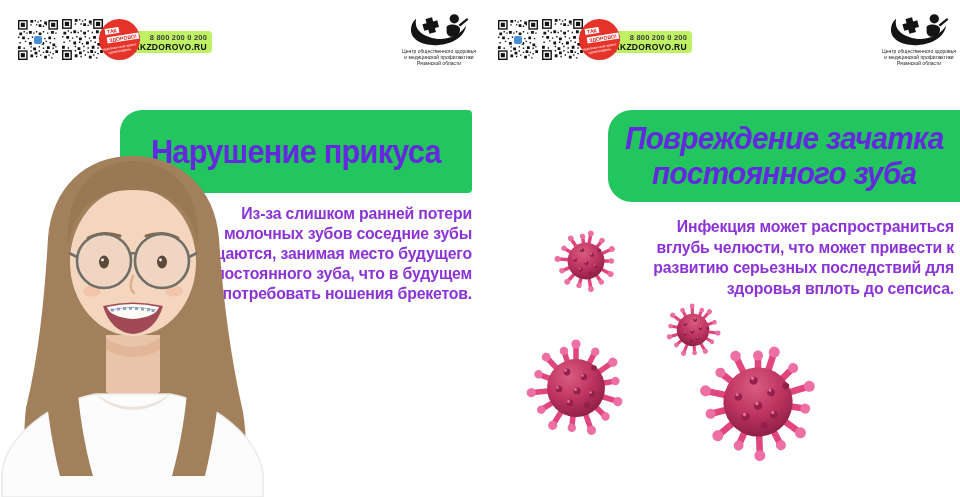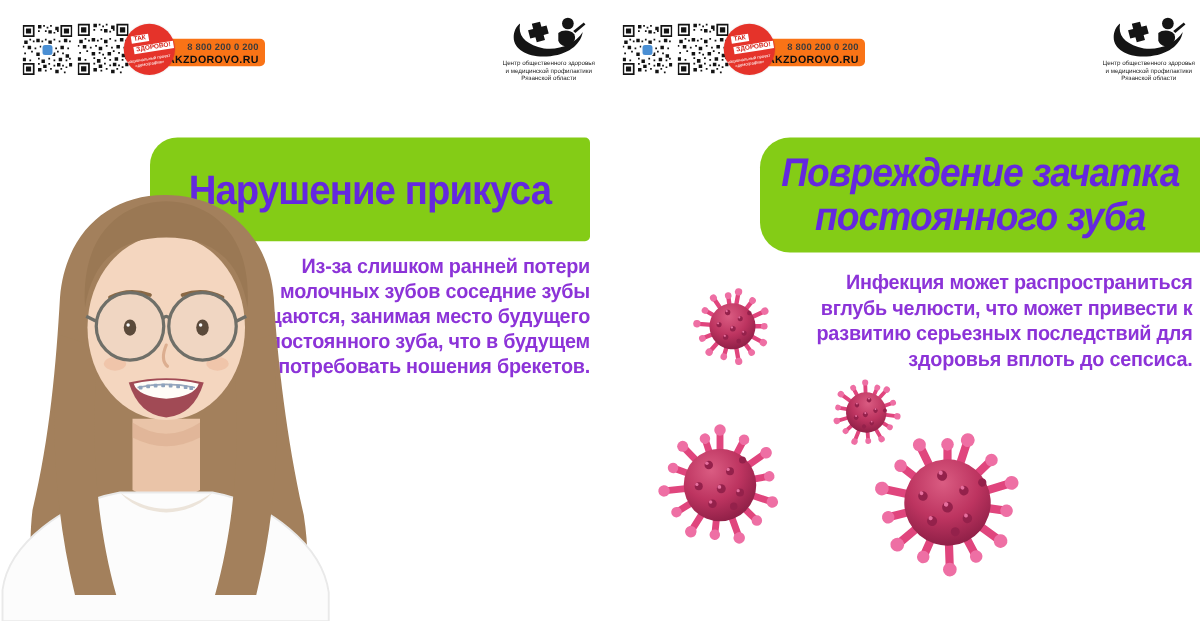--- a/index.html
+++ b/index.html
@@ -7,38 +7,38 @@
           font-family:"Liberation Sans", sans-serif;}
   .slide{position:absolute;top:0;width:480px;height:497px;background:#fff;}
   #slide-left{left:0;} #slide-right{left:480px;}
 
   
   .hdr{position:absolute;left:0;top:0;width:480px;height:80px;}
   .qr{position:absolute;top:20px;width:40px;height:40px;}
   .qr.q1{left:18px;} .qr.q2{left:62px;top:18px;width:41px;height:43px;}
   .qr-center-dot{position:absolute;left:15px;top:15px;width:10px;height:10px;border-radius:3px;
                  background:#4a8fd4;border:1.5px solid #fff;box-sizing:border-box;}
-  .strip{position:absolute;left:128px;top:31px;width:84px;height:22px;background:#f97316;
+  .strip{position:absolute;left:128px;top:31px;width:84px;height:22px;background:#bef264;
          border-radius:4px;display:flex;flex-direction:column;justify-content:center;
          align-items:flex-end;padding-right:5px;box-sizing:border-box;}
   .phone{font-size:7.5px;font-weight:700;color:#3c3c3c;letter-spacing:.2px;}
   .site{font-size:8.5px;font-weight:700;color:#0f0f0f;letter-spacing:.3px;}
   .badge{position:absolute;left:99px;top:19px;width:41px;height:41px;border-radius:50%;
          background:#e5332a;box-shadow:0 0 0 1px rgba(0,0,0,.03);overflow:hidden;}
   .plq{position:absolute;left:6px;background:#fff;color:#d4261d;font-weight:700;
        font-size:5.2px;line-height:6.4px;padding:0 2px;transform:rotate(-9deg);white-space:nowrap;}
   .plq1{top:9px;} .plq2{top:16px;left:8px;}
   .badge-sub{position:absolute;left:0;right:0;top:26px;color:#fff;font-size:3.4px;
              line-height:4.2px;text-align:center;transform:rotate(-9deg);}
   .org{position:absolute;left:398px;top:12px;width:82px;text-align:center;}
   .org svg{width:70px;height:34px;display:block;margin:0 auto;}
   .org-lines{font-size:5px;line-height:6px;color:#222;white-space:pre-line;margin-top:2px;}
 
   
-  .title-box{position:absolute;background:#84cc16;display:flex;flex-direction:column;
+  .title-box{position:absolute;background:#22c55e;display:flex;flex-direction:column;
              justify-content:center;align-items:center;}
   #slide-left .title-box{left:120px;right:8px;top:110px;height:83px;border-radius:22px 4px 4px 22px;}
   #slide-right .title-box{left:128px;right:0;top:110px;height:92px;border-radius:24px 0 0 24px;font-style:italic;}
   .tline{font-weight:700;color:#6428df;white-space:nowrap;transform:scaleX(.93);
          letter-spacing:-.8px;}
   #slide-left .tline{font-size:33px;line-height:36px;}
   #slide-right .tline{font-size:32px;line-height:35px;}
 
   
   .body-text{position:absolute;color:#8c33d8;font-weight:700;text-align:right;

